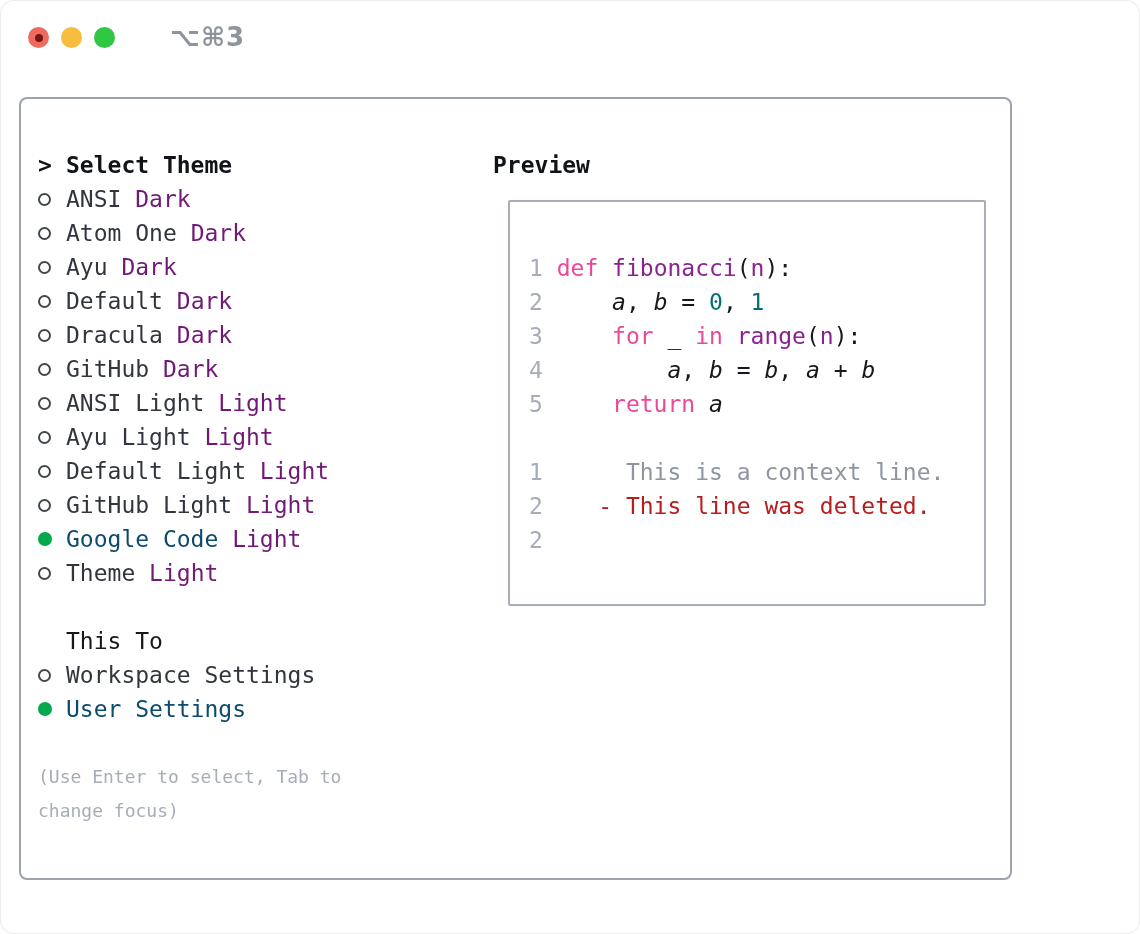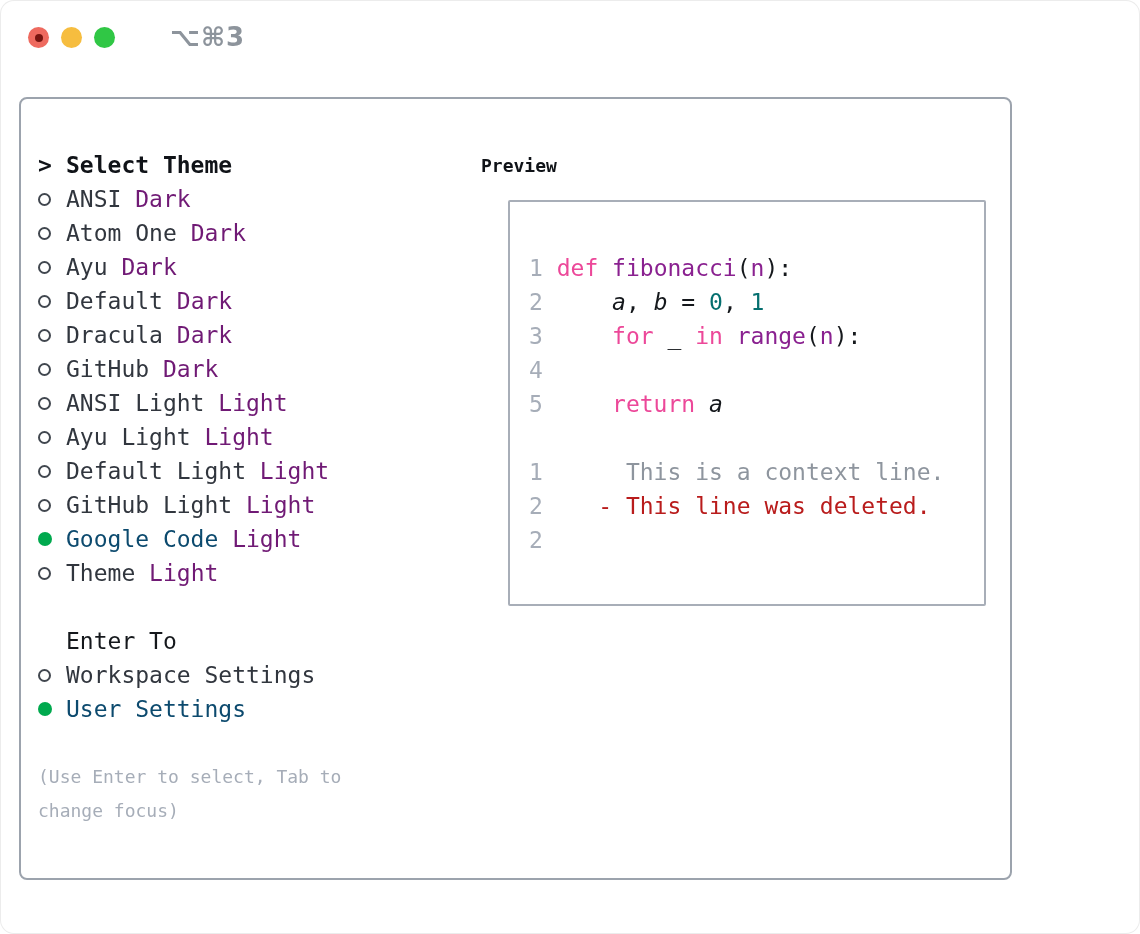--- a/index.html
+++ b/index.html
@@ -32,21 +32,21 @@
   .prompt{font-weight:bold;color:#101318;}
   .ring{width:13px;height:13px;border:2px solid #41474f;border-radius:50%;box-sizing:border-box;display:inline-block;}
   .gdot{width:14px;height:14px;background:#00a94e;border-radius:50%;display:inline-block;}
   .h{font-weight:bold;color:#101318;}
   .name{color:#31363e;}
   .name.sel{color:#0c4a6e;}
   .suffix{color:#701a75;}
   .spacer{height:34px;}
   .help{color:#a6adb8;width:29ch;line-height:34px;font-size:18px;}
   
-  .preview-h{position:absolute;left:460px;top:49px;height:34px;display:flex;align-items:center;font-size:18px;font-weight:bold;color:#101318;}
+  .preview-h{position:absolute;left:472px;top:49px;height:34px;display:flex;align-items:center;font-size:23px;font-weight:bold;color:#101318;}
   .preview-box{
     position:absolute;left:487px;top:101px;width:478px;height:406px;
     border:2px solid #a8aeb8;box-sizing:border-box;background:#fff;border-radius:2px;
     padding:49px 0 0 19px;overflow:hidden;
   }
   .pline{height:34px;display:flex;align-items:center;white-space:pre;font-size:23px;}
   .ln{display:inline-block;width:1ch;margin-right:1ch;text-align:right;color:#a6adb8;flex:none;}
   .pln{color:#15181c;}
   .kwd{color:#ec4899;}
   .typ{color:#8a2190;}
@@ -90,40 +90,40 @@
           <div class="row"><span class="marker"><span class="ring"></span></span><span class="name">Ayu Light</span><span class="suffix"> Light</span></div>
           <div class="row"><span class="marker"><span class="ring"></span></span><span class="name">Default Light</span><span class="suffix"> Light</span></div>
           <div class="row"><span class="marker"><span class="ring"></span></span><span class="name">GitHub Light</span><span class="suffix"> Light</span></div>
           <div class="row"><span class="marker"><span class="gdot"></span></span><span class="name sel">Google Code</span><span class="suffix"> Light</span></div>
           <div class="row"><span class="marker"><span class="ring"></span></span><span class="name">Theme</span><span class="suffix"> Light</span></div>
         </div>
 
       <div class="spacer"></div>
 
       <div class="row">
-        <span class="marker"></span><span class="h" style="font-weight:normal;color:#15181c;">Enter To</span>
+        <span class="marker"></span><span class="h" style="font-weight:normal;color:#15181c;">This To</span>
       </div>
 
       <div id="apply-rows">
           <div class="row"><span class="marker"><span class="ring"></span></span><span class="name">Workspace Settings</span></div>
           <div class="row"><span class="marker"><span class="gdot"></span></span><span class="name sel">User Settings</span></div>
         </div>
 
       <div class="spacer"></div>
 
       <div class="help">(Use Enter to select, Tab to change focus)</div>
     </div>
 
     <div class="preview-h">Preview</div>
 
     <div class="preview-box" id="preview-lines">
         <div class="pline"><span class="ln">1</span><span class="ptext"><span class="kwd">def</span><span class="pln"> </span><span class="typ">fibonacci</span><span class="pln">(</span><span class="typ">n</span><span class="pln">):</span></span></div>
         <div class="pline"><span class="ln">2</span><span class="ptext"><span class="pln">    </span><span class="var">a</span><span class="pln">, </span><span class="var">b</span><span class="pln"> = </span><span class="lit">0</span><span class="pln">, </span><span class="lit">1</span></span></div>
         <div class="pline"><span class="ln">3</span><span class="ptext"><span class="pln">    </span><span class="kwd">for</span><span class="pln"> _ </span><span class="kwd">in</span><span class="pln"> </span><span class="typ">range</span><span class="pln">(</span><span class="typ">n</span><span class="pln">):</span></span></div>
-        <div class="pline"><span class="ln">4</span></div>
+        <div class="pline"><span class="ln">4</span><span class="ptext"><span class="pln">        </span><span class="var">a</span><span class="pln">, </span><span class="var">b</span><span class="pln"> = </span><span class="var">b</span><span class="pln">, </span><span class="var">a</span><span class="pln"> + </span><span class="var">b</span></span></div>
         <div class="pline"><span class="ln">5</span><span class="ptext"><span class="pln">    </span><span class="kwd">return</span><span class="pln"> </span><span class="var">a</span></span></div>
         <div class="pline"><span class="ln"></span><span class="ptext"></span></div>
         <div class="pline"><span class="ln">1</span><span class="ptext"><span class="ctx">     This is a context line.</span></span></div>
         <div class="pline"><span class="ln">2</span><span class="ptext"><span class="pln">   </span><span class="del">- This line was deleted.</span></span></div>
         <div class="pline"><span class="ln">2</span><span class="ptext"><span class="pln">   </span></span></div>
       </div>
 
   </div>
 </div>
 

